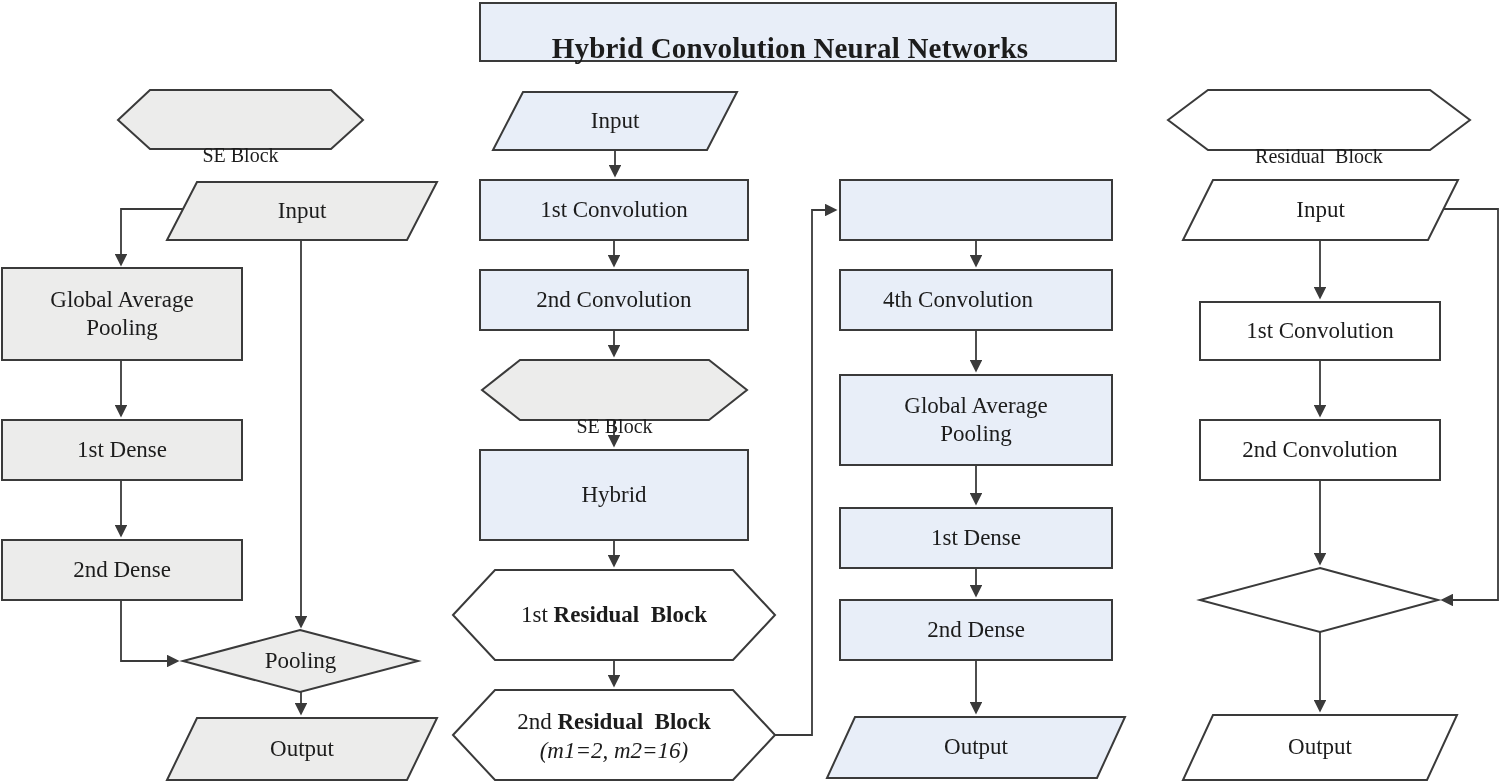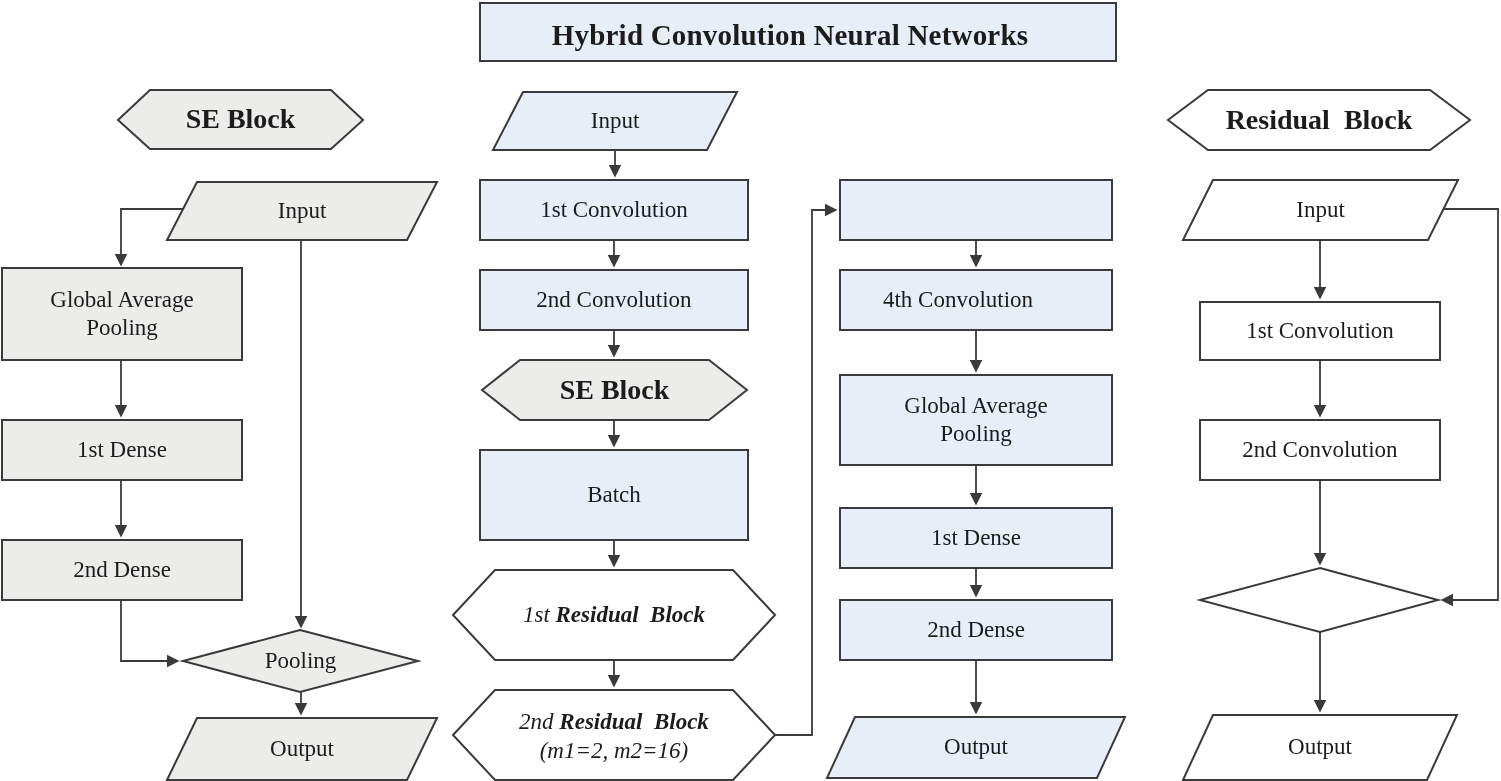--- a/index.html
+++ b/index.html
@@ -20,26 +20,26 @@
   .shape{stroke:var(--stroke);stroke-width:2;}
   .f-blue{fill:var(--node-blue);}
   .f-gray{fill:var(--node-gray);}
   .f-white{fill:var(--node-white);}
   .edge{fill:none;stroke:var(--stroke);stroke-width:1.8;marker-end:url(#arrow);}
   #arrow path{fill:var(--stroke);}
   .lbl{
     position:absolute;display:flex;flex-direction:column;align-items:center;
     justify-content:center;text-align:center;font-size:23px;line-height:1.22;
   }
-  .row{display:flex;align-items:baseline;justify-content:center;font-style:italic;}
+  .row{display:flex;align-items:baseline;justify-content:center;}
   .bold{font-weight:700;}
   .italic{font-style:italic;}
   .pre{white-space:pre;}
   .title-lbl{font-size:29px;font-weight:700;letter-spacing:0.2px;}
-  .h-lbl{font-size:28px;font-weight:700;}
+  .h-lbl{font-size:20px;font-weight:400;margin-top:36px;}
 </style>
 </head>
 <body>
 
 <div class="canvas">
 
   <svg class="layer" width="1501" height="781" viewBox="0 0 1501 781">
     <defs>
       <marker id="arrow" viewBox="0 0 10 10" refX="8" refY="5" markerWidth="7" markerHeight="7" orient="auto">
         <path d="M0,0 L10,5 L0,10 z"></path>
@@ -100,39 +100,39 @@
     <polygon class="shape f-blue" points="855,717 1125,717 1097,778 827,778"></polygon>
 
     <polygon class="shape f-white" points="1168,120 1208,90 1430,90 1470,120 1430,150 1208,150"></polygon>
     <polygon class="shape f-white" points="1213,180 1458,180 1428,240 1183,240"></polygon>
     <rect class="shape f-white" x="1200" y="302" width="240" height="58"></rect>
     <rect class="shape f-white" x="1200" y="420" width="240" height="60"></rect>
     <polygon class="shape f-white" points="1320,568 1438,600 1320,632 1200,600"></polygon>
     <polygon class="shape f-white" points="1213,715 1457,715 1427,780 1183,780"></polygon>
   </svg>
 
-  <div class="lbl title-lbl" style="left:480px;top:7px;width:620px;height:58px">Hybrid Convolution Neural Networks</div>
+  <div class="lbl title-lbl" style="left:480px;top:20px;width:620px;height:58px">Hybrid Convolution Neural Networks</div>
 
   <div class="lbl h-lbl" style="left:118px;top:90px;width:245px;height:59px">SE Block</div>
   <div class="lbl" style="left:167px;top:182px;width:270px;height:58px">Input</div>
   <div class="lbl" style="left:2px;top:268px;width:240px;height:92px">
     <span>Global Average</span>
     <span>Pooling</span>
   </div>
   <div class="lbl" style="left:2px;top:420px;width:240px;height:60px">1st Dense</div>
   <div class="lbl" style="left:2px;top:540px;width:240px;height:60px">2nd Dense</div>
   <div class="lbl" style="left:183px;top:630px;width:235px;height:62px">Pooling</div>
   <div class="lbl" style="left:167px;top:718px;width:270px;height:62px">Output</div>
 
   <div class="lbl" style="left:493px;top:92px;width:244px;height:58px">Input</div>
   <div class="lbl" style="left:480px;top:180px;width:268px;height:60px">1st Convolution</div>
   <div class="lbl" style="left:480px;top:270px;width:268px;height:60px">2nd Convolution</div>
   <div class="lbl h-lbl" style="left:482px;top:360px;width:265px;height:60px">SE Block</div>
   <div class="lbl" style="left:480px;top:450px;width:268px;height:90px">
-    <span>Batch</span>
+    <span>Hybrid</span>
   </div>
   <div class="lbl" style="left:453px;top:570px;width:322px;height:90px">
     <div class="row">
       <span class="pre">1st </span>
       <span class="bold pre">Residual  Block</span>
     </div>
   </div>
   <div class="lbl" style="left:453px;top:690px;width:322px;height:93px">
     <div class="row">
       <span class="pre">2nd </span>

